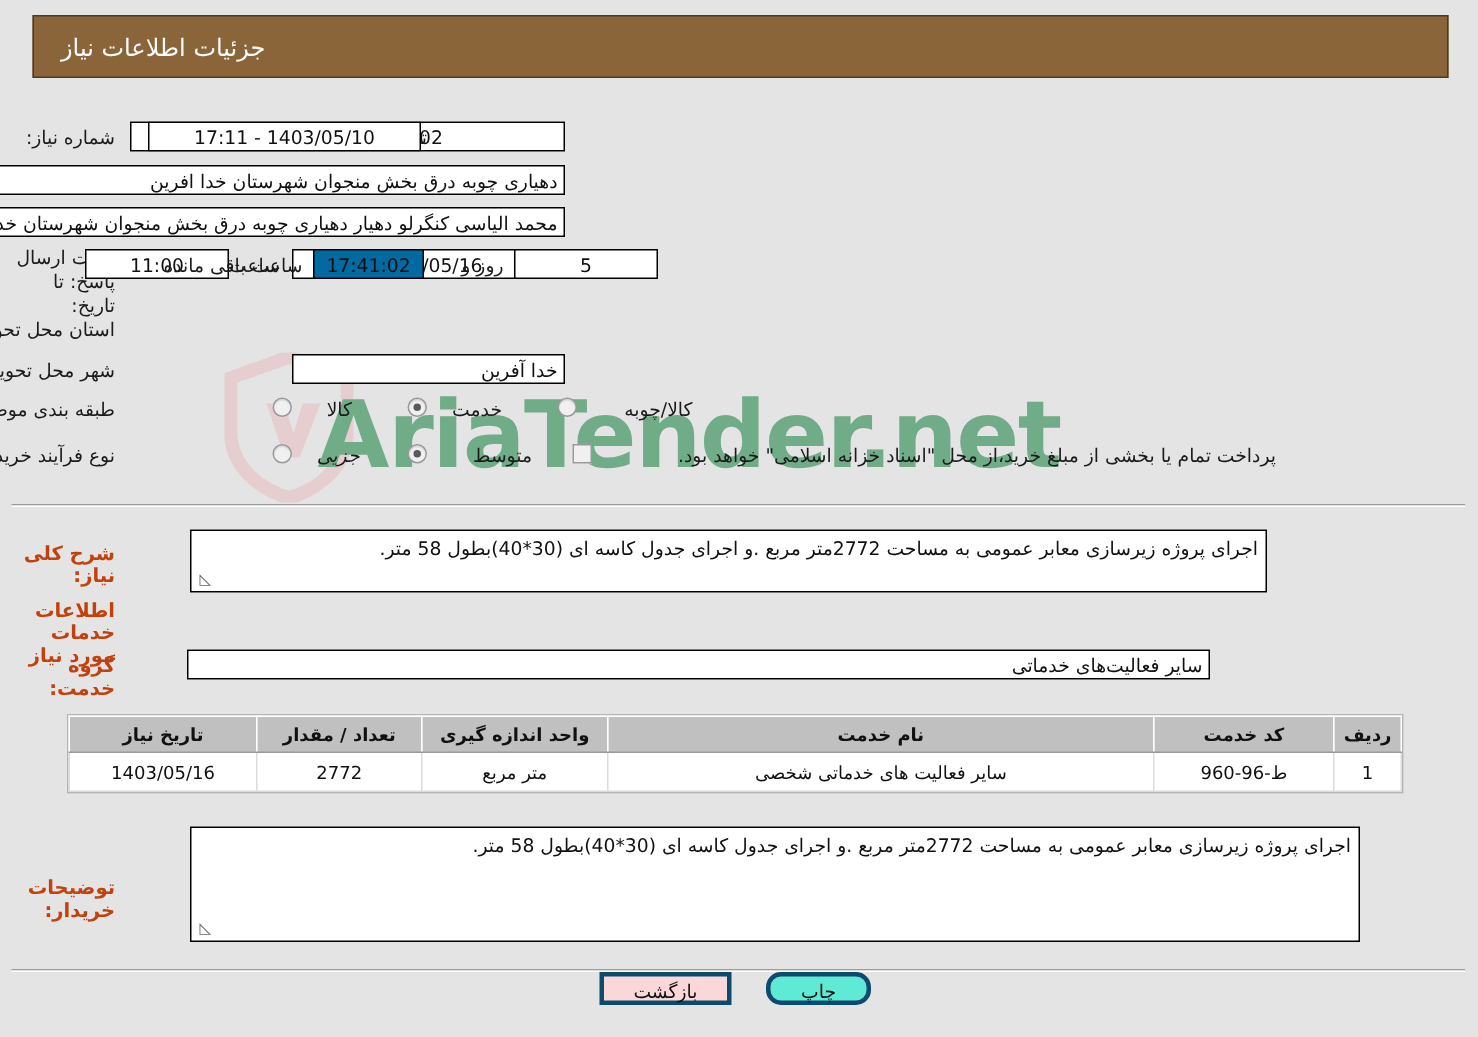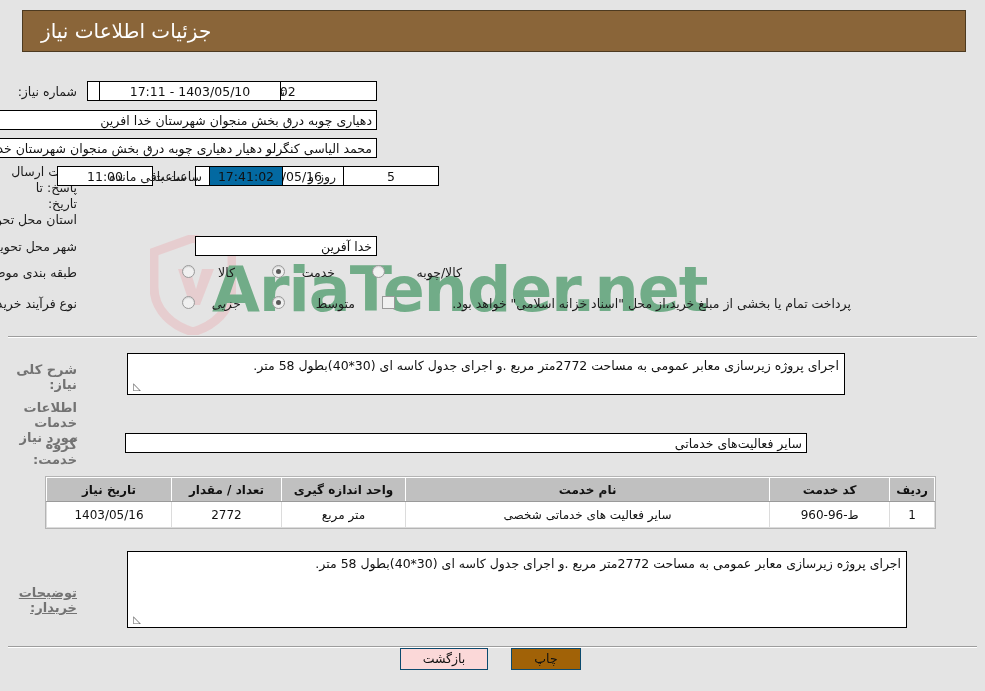--- a/index.html
+++ b/index.html
@@ -52,21 +52,21 @@
     display: flex;
     align-items: center;
     justify-content: flex-start;
     padding-left: 0;
     padding-right: 0;
     z-index: 2;
   }
   .titlebar .t {
     margin-right: auto;
     margin-left: 18px;
-    font-size: 20px;
+    font-size: 16px;
   }
   .hr {
     position: absolute;
     left: 8px;
     width: 969px;
     border: 0;
     border-top: 1px solid #9d9d9d;
     border-bottom: 1px solid #ffffff;
     height: 2px;
     z-index: 1;
@@ -146,21 +146,21 @@
     color: #666;
     font-size: 10px;
     line-height: 10px;
     direction: ltr;
   }
   
   .sechead {
     position: absolute;
     font-size: 13px;
     font-weight: bold;
-    color: #737373;
+    color: #c2410c;
     z-index: 2;
   }
   
   .tblwrap {
     position: absolute;
     left: 45px; top: 476px;
     width: 891px;
     border: 1px solid #b4b4b4;
     background: #fff;
     z-index: 2;
@@ -187,29 +187,29 @@
     height: 26px;
     padding: 0 6px;
     text-align: center;
     color: #111;
     white-space: nowrap;
   }
   
   .btn {
     position: absolute;
     height: 22px;
-    border: 1px solid #0c4a6e;
+    border: 3px solid #0c4a6e;
     font-size: 12.5px;
     color: #111;
     text-align: center;
     line-height: 20px;
     cursor: pointer;
     z-index: 3;
   }
-  .btn.print { background: #a16207; }
+  .btn.print { background: #5eead4; border-radius: 10px; }
   .btn.back  { background: #fbd8d8; }
 </style>
 </head>
 <body>
 
 <div class="page">
 
   <div class="watermark">
     <svg class="wm-shield" viewBox="0 0 86 100">
       <path d="M43 3 L82 17 L82 52 C82 76 63 91 43 97 C23 91 4 76 4 52 L4 17 Z" fill="none" stroke="#e9bcbf" stroke-width="9"></path>
@@ -295,21 +295,21 @@
           <td>ط-96-960</td>
           <td>سایر فعالیت های خدماتی شخصی</td>
           <td>متر مربع</td>
           <td>2772</td>
           <td>1403/05/16</td>
         </tr>
       </tbody>
     </table>
   </div>
 
-  <div class="sechead" style="top:585px; right:908px;text-decoration:underline;">توضیحات خریدار:</div>
+  <div class="sechead" style="top:585px; right:908px;">توضیحات خریدار:</div>
   <div class="ta" style="top:551px; right:78px; width:780px; height:77px; text-align:right;">
     <span>اجرای پروژه زیرسازی معابر عمومی به مساحت 2772متر مربع .و اجرای جدول کاسه ای (30*40)بطول 58 متر.</span>
     <span class="grip">◺</span>
   </div>
 
   <hr class="hr" style="top:638px;">
 
   <div class="btn print" style="top:648px; right:404px; width:70px;">چاپ</div>
   <div class="btn back" style="top:648px; right:497px; width:88px;">بازگشت</div>
 

